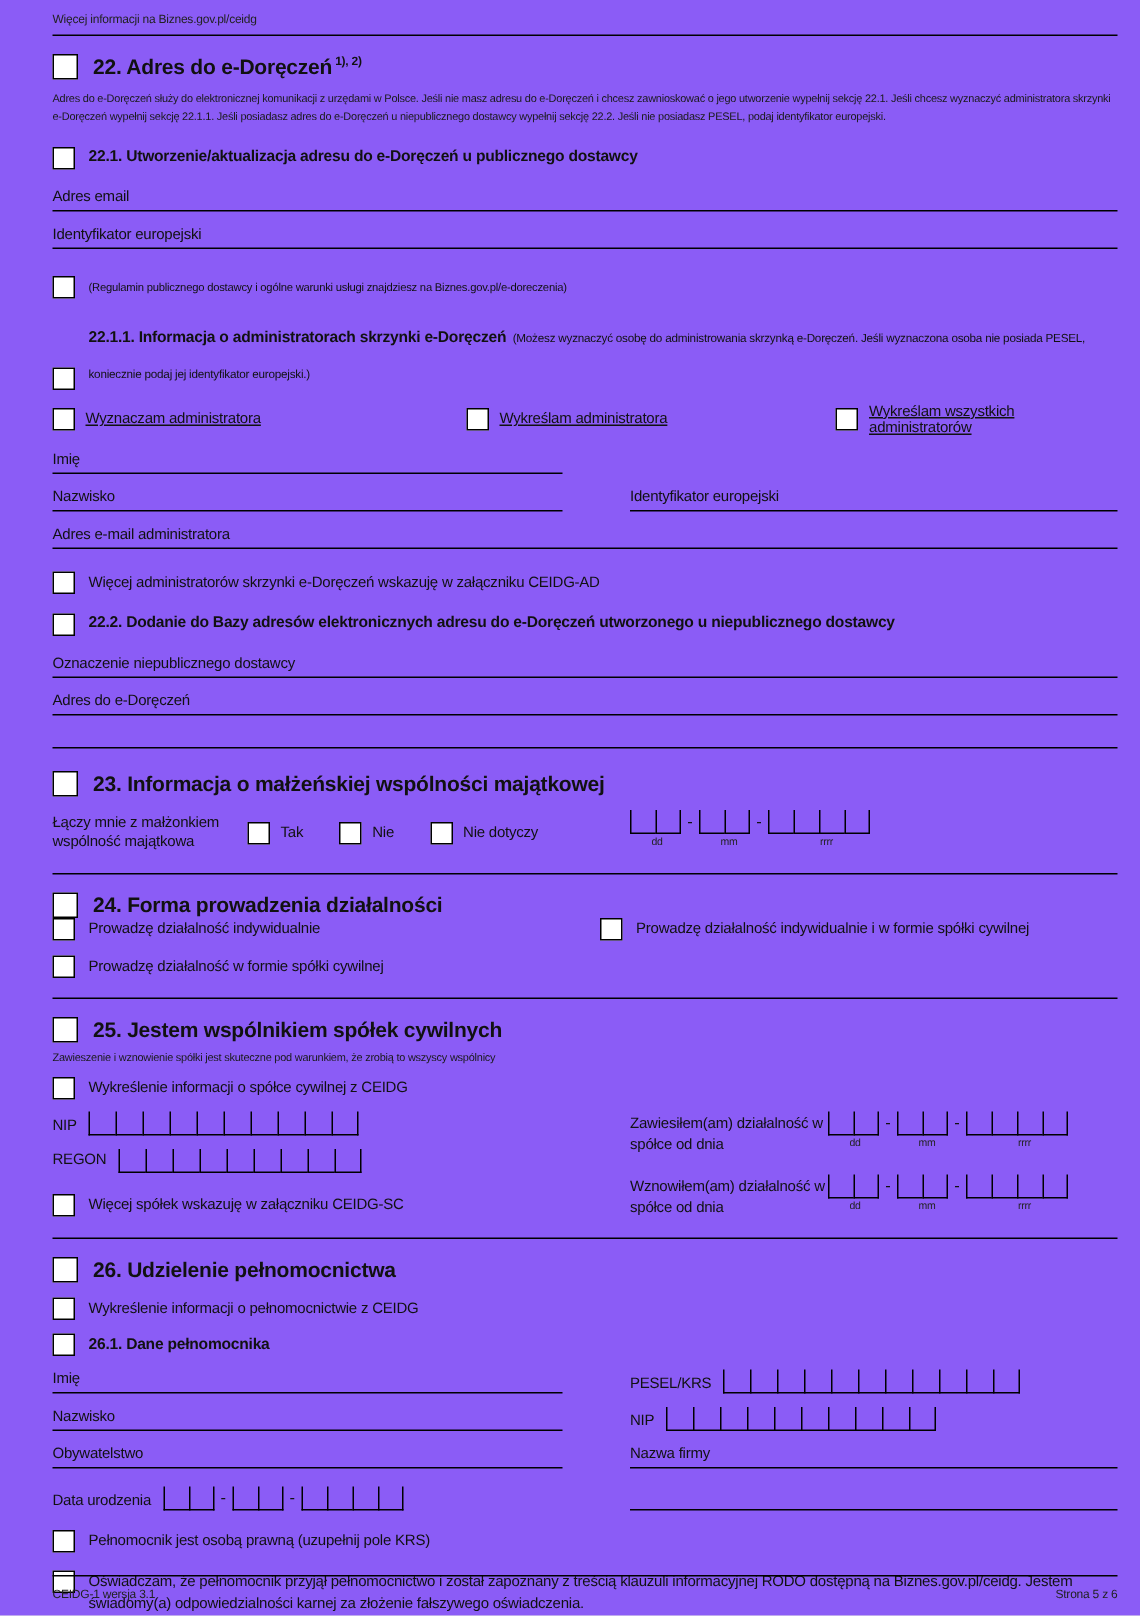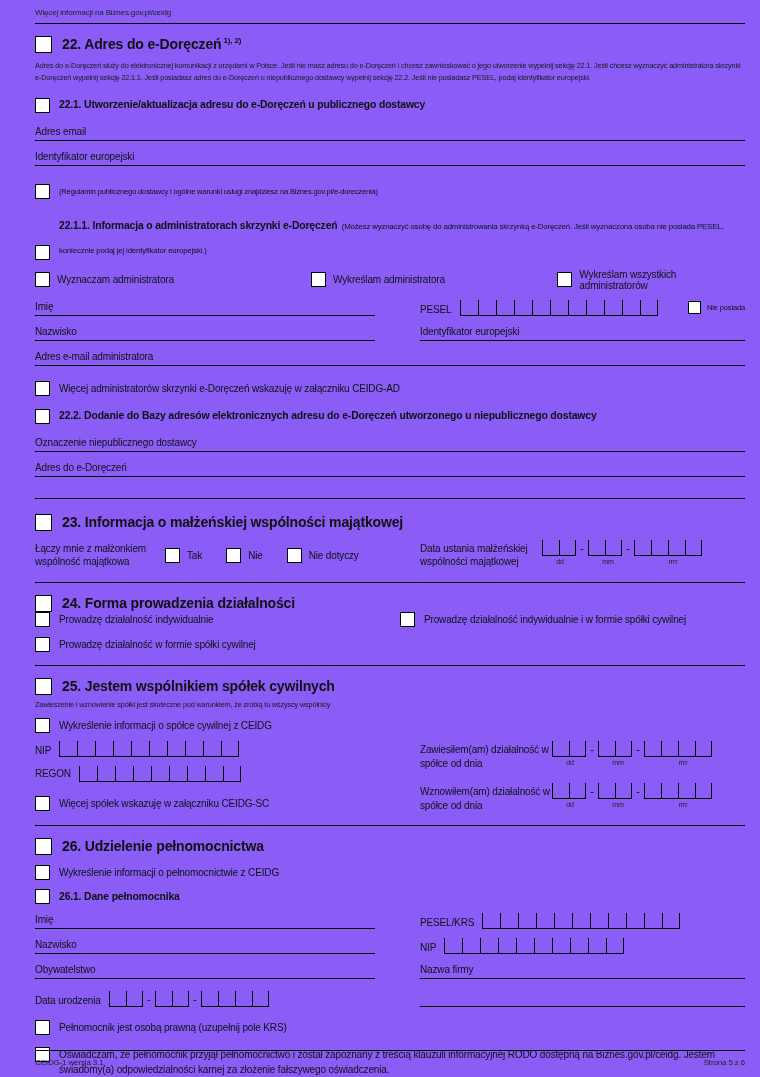--- a/index.html
+++ b/index.html
@@ -101,21 +101,21 @@
   </div>
 
   <div class="sub-head">
     <span class="cb md"></span>
     <div style="line-height:1.5;">
       <span class="sub-title">22.1.1. Informacja o administratorach skrzynki e-Doręczeń</span>
       <span class="sub-note">(Możesz wyznaczyć osobę do administrowania skrzynką e-Doręczeń. Jeśli wyznaczona osoba nie posiada PESEL, koniecznie podaj jej identyfikator europejski.)</span>
     </div>
   </div>
 
-  <div class="opts" style="margin-top:9px;">
+  <div class="opts" style="margin-top:9px;text-decoration:underline;">
     <div class="opt" style="width:255px;">
       <span class="cb md"></span>
       <span>Wyznaczam administratora</span>
     </div>
     <div class="opt" style="width:225px;">
       <span class="cb md"></span>
       <span>Wykreślam administratora</span>
     </div>
     <div class="opt" style="margin-right:0;">
       <span class="cb md"></span>
@@ -123,40 +123,20 @@
     </div>
   </div>
 
   <div class="tworow">
     <div class="lcol">
       <div class="ufield">
         <span>Imię</span>
       </div>
     </div>
     <div class="gap"></div>
-    <div class="rcol combrow">
-      <span class="comblabel">PESEL</span>
-      <div class="comb">
-          <span class="cell"></span>
-          <span class="cell"></span>
-          <span class="cell"></span>
-          <span class="cell"></span>
-          <span class="cell"></span>
-          <span class="cell"></span>
-          <span class="cell"></span>
-          <span class="cell"></span>
-          <span class="cell"></span>
-          <span class="cell"></span>
-          <span class="cell"></span>
-        </div>
-      <div class="niepos">
-        <span class="cb sm"></span>
-        <span>Nie posiada</span>
-      </div>
-    </div>
   </div>
 
   <div class="tworow">
     <div class="lcol">
       <div class="ufield">
         <span>Nazwisko</span>
       </div>
     </div>
     <div class="gap"></div>
     <div class="rcol">
@@ -205,21 +185,20 @@
           <span>Nie</span>
         </div>
         <div class="opt" style="margin-right:0;">
           <span class="cb md"></span>
           <span>Nie dotyczy</span>
         </div>
       </div>
     </div>
     <div class="gap"></div>
     <div class="rcol labeled-date">
-      <div class="ld-label">Data ustania małżeńskiej wspólności majątkowej</div>
       <div>
         <div class="datecomb">
           <div class="comb date">
               <span class="cell"></span>
               <span class="cell"></span>
             </div>
           <span class="dash">-</span>
           <div class="comb date">
               <span class="cell"></span>
               <span class="cell"></span>

